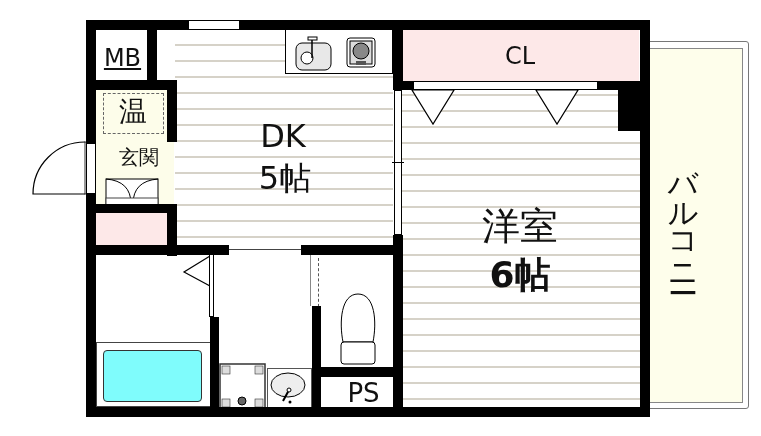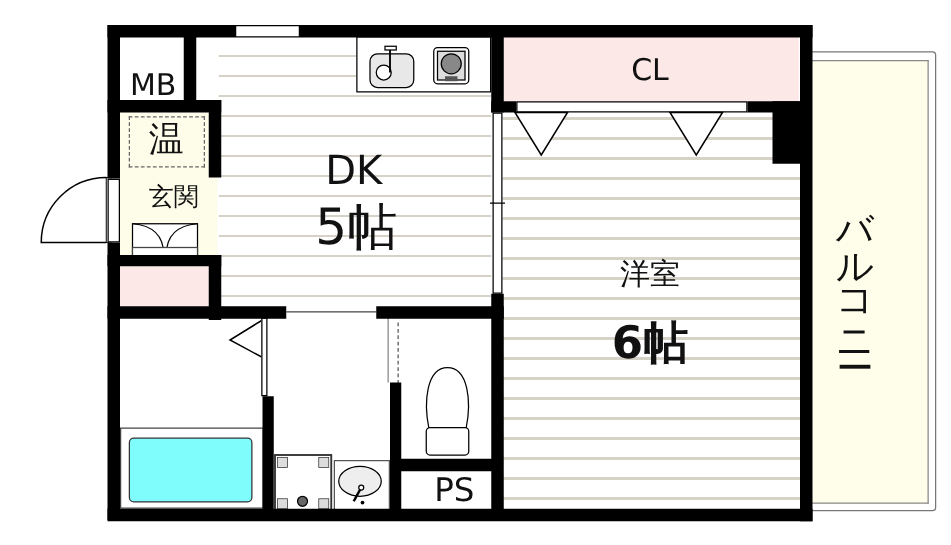--- a/index.html
+++ b/index.html
@@ -41,40 +41,40 @@
   <path d="M1,1 Q26,3 26,26 M53,1 Q28,3 28,26" fill="none" stroke="#000"></path>
   <rect x="1" y="20" width="52" height="8" fill="#fff" stroke="#444"></rect>
 </svg>
 <div class="abs" style="left:96px;top:213px;width:72px;height:32px;background:#fde8e8;"></div>
 
 <svg style="left:30px;top:140px;" width="60" height="60">
   <path d="M55,2 A52,52 0 0,0 3,54 L55,54" fill="none" stroke="#000" stroke-width="1.2"></path>
   <rect x="55" y="2" width="4" height="52" fill="#fff" stroke="#000" stroke-width="0.8"></rect>
 </svg>
 
-<div class="label" style="left:95px;top:56px;width:55px;font-size:24px;">MB</div>
+<div class="label" style="left:95px;top:46px;width:55px;font-size:24px;text-decoration:underline;">MB</div>
 
 <div class="abs" style="left:285px;top:29px;width:108px;height:45px;background:#fff;border:1px solid #000;"></div>
 <svg style="left:295px;top:36px;" width="40" height="36">
   <rect x="1" y="7" width="35" height="27" rx="6" fill="#e8e8e8" stroke="#000"></rect>
   <circle cx="12" cy="22" r="6" fill="#fff" stroke="#000"></circle>
   <line x1="17" y1="2" x2="17" y2="22" stroke="#000" stroke-width="1.5"></line>
   <rect x="13" y="1" width="9" height="3" fill="#fff" stroke="#000"></rect>
 </svg>
 <svg style="left:346px;top:37px;" width="32" height="32">
   <rect x="1" y="1" width="28" height="29" rx="3" fill="#fff" stroke="#000"></rect>
   <rect x="4" y="4" width="22" height="23" fill="#ddd" stroke="#000"></rect>
   <circle cx="15" cy="14" r="8" fill="#888" stroke="#000"></circle>
   <rect x="10" y="24" width="10" height="4" fill="#555"></rect>
 </svg>
 
 <div class="label" style="left:243px;top:120px;width:80px;font-size:32px;">DK</div>
-<div class="label" style="left:240px;top:162px;width:90px;font-size:40px;">5帖</div>
+<div class="label" style="left:240px;top:162px;width:90px;font-size:32px;">5帖</div>
 
-<div class="label" style="left:460px;top:207px;width:120px;font-size:24px;">洋室</div>
+<div class="label" style="left:460px;top:207px;width:120px;font-size:38px;">洋室</div>
 <div class="label" style="left:470px;top:257px;width:100px;font-size:36px;font-weight:bold;">6帖</div>
 
 <div class="abs" style="left:96px;top:255px;width:117px;height:152px;background:#fff;"></div>
 <div class="abs" style="left:96px;top:342px;width:115px;height:65px;background:#fff;border:1px solid #444;"></div>
 <div class="abs" style="left:103px;top:350px;width:99px;height:52px;background:#7ffcfc;border:1px solid #333;border-radius:4px;"></div>
 <svg style="left:182px;top:254px;" width="30" height="34">
   <polygon points="28,2 2,18 28,32" fill="#fff" stroke="#000" stroke-width="1.2"></polygon>
 </svg>
 <div class="abs" style="left:209px;top:254px;width:5px;height:63px;background:#fff;border:1px solid #000;"></div>
 

